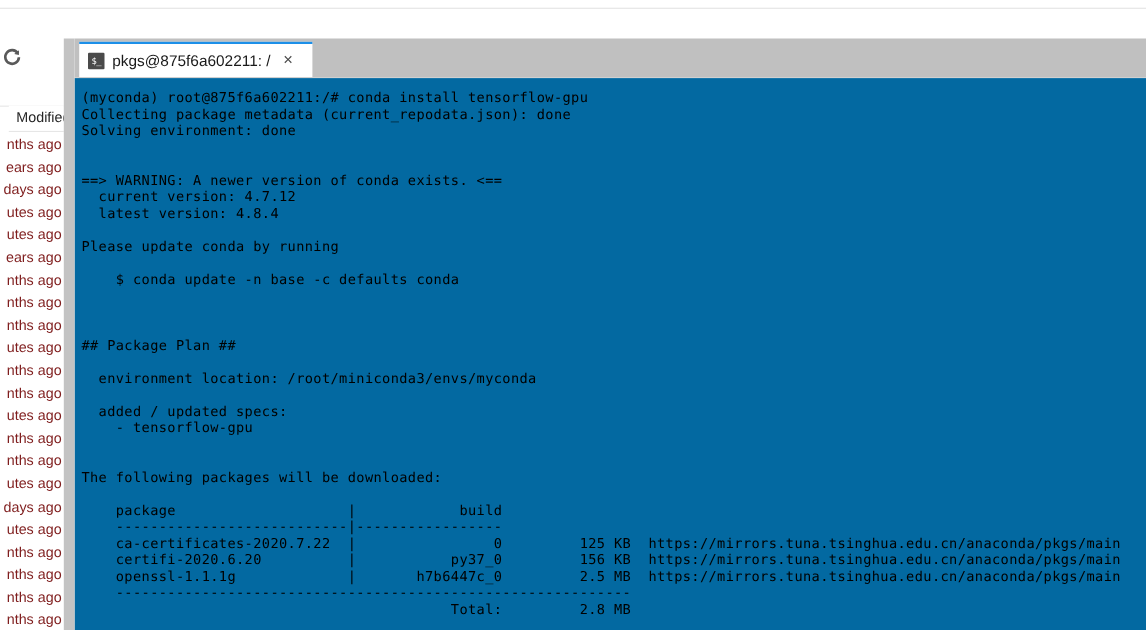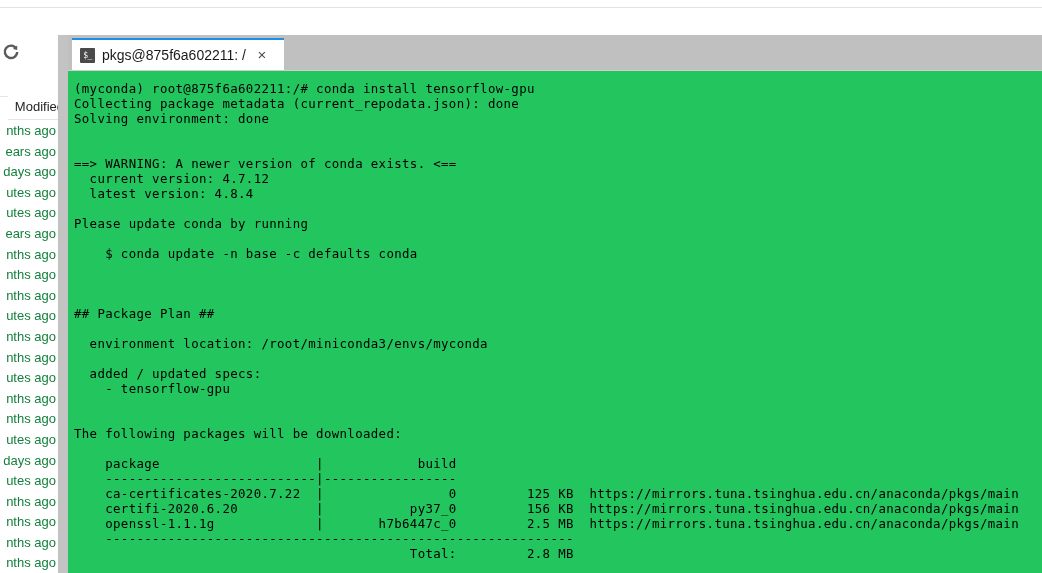--- a/index.html
+++ b/index.html
@@ -70,21 +70,21 @@
     width: 58px;
   }
   .file-row {
     height: 20.6px;
     position: relative;
   }
   .file-row .ts {
     position: absolute;
     right: 2px; top: 0;
     font-size: 13px;
-    color: #15803d;
+    color: #7f1d1d;
     white-space: nowrap;
   }
 
   
   #gutter {
     position: absolute;
     left: 58px; top: 35px;
     width: 10px; height: 538px;
     background: #c3c3c3;
   }
@@ -144,21 +144,21 @@
     line-height: 16px;
     text-align: center;
     color: #4a4a4a;
   }
 
   
   #terminal-body {
     position: absolute;
     left: 0; top: 36px;
     width: 974px; height: 502px;
-    background: #22c55e;
+    background: #0369a1;
     overflow: hidden;
   }
   #terminal-text {
     position: absolute;
     left: 6px; top: 10px;
     margin: 0;
     font-family: "DejaVu Sans Mono", "Liberation Mono", monospace;
     font-size: 12.4px;
     line-height: 15px;
     color: #000000;

